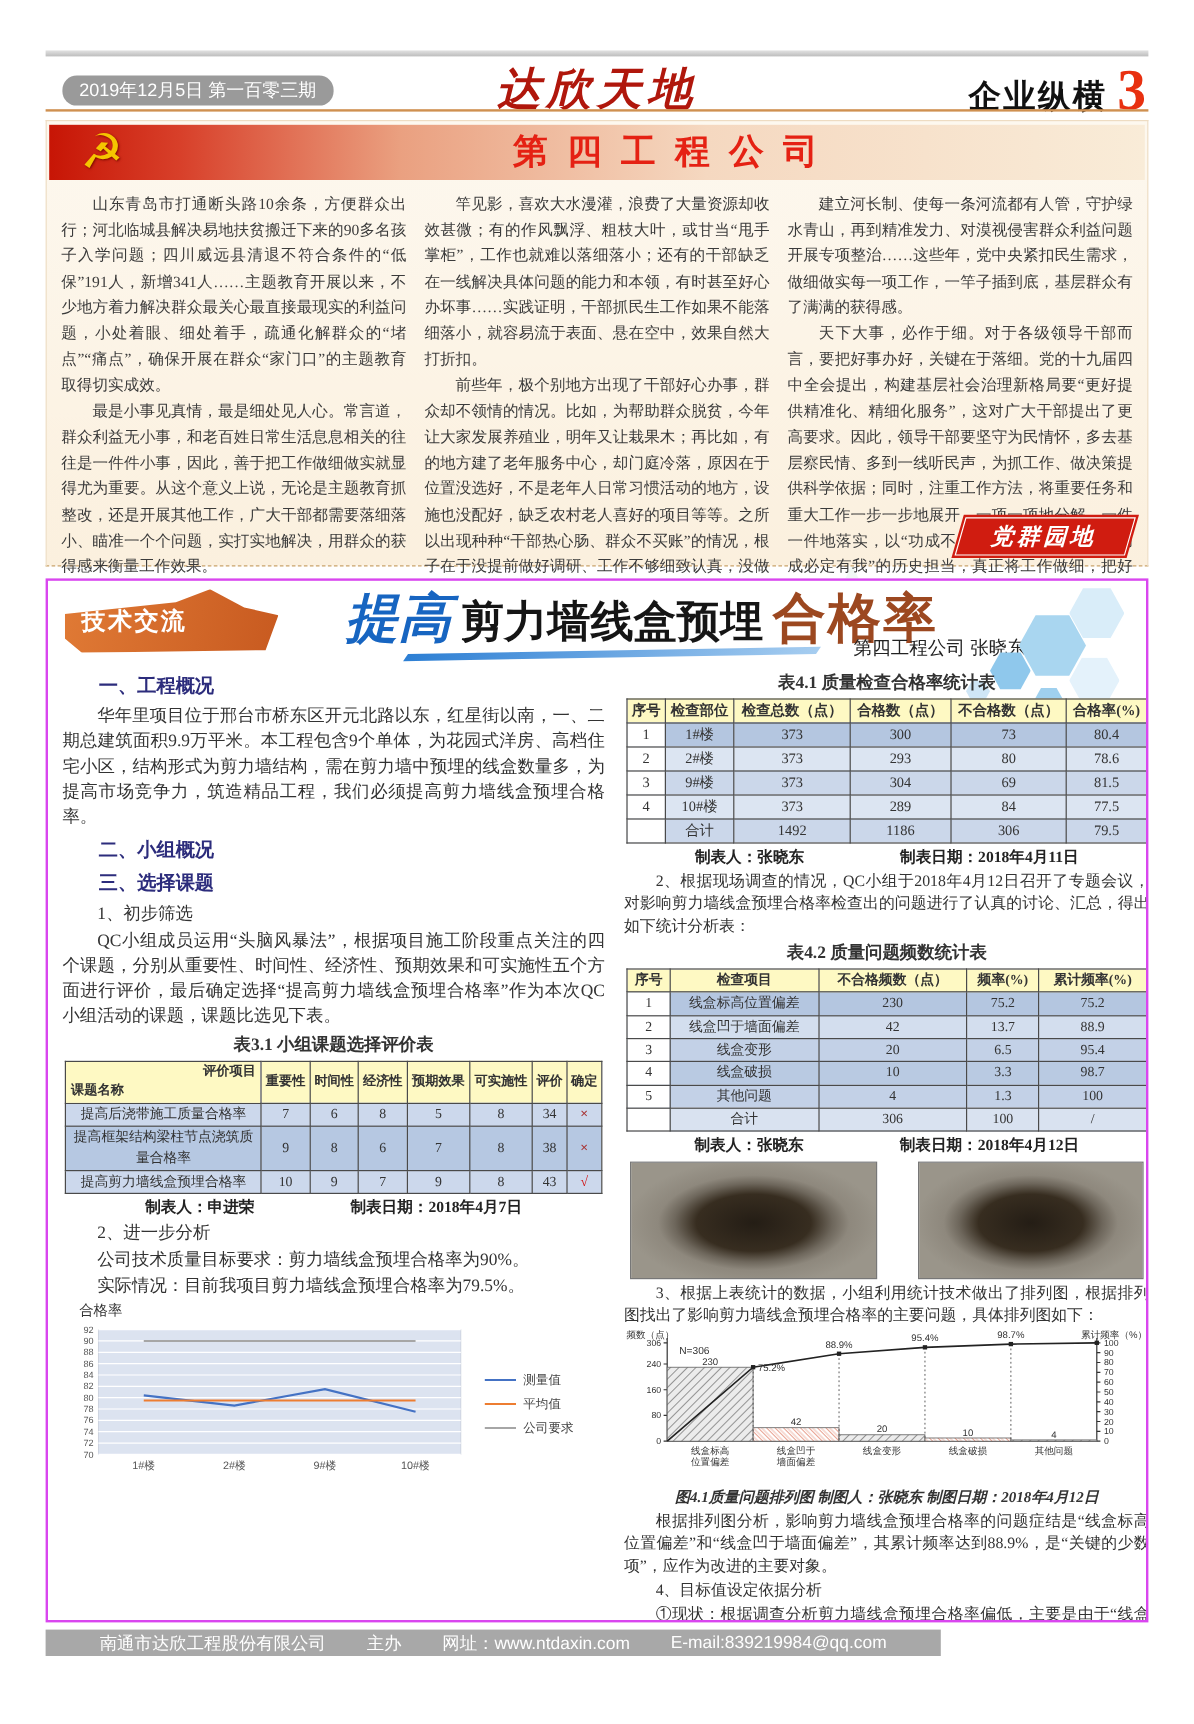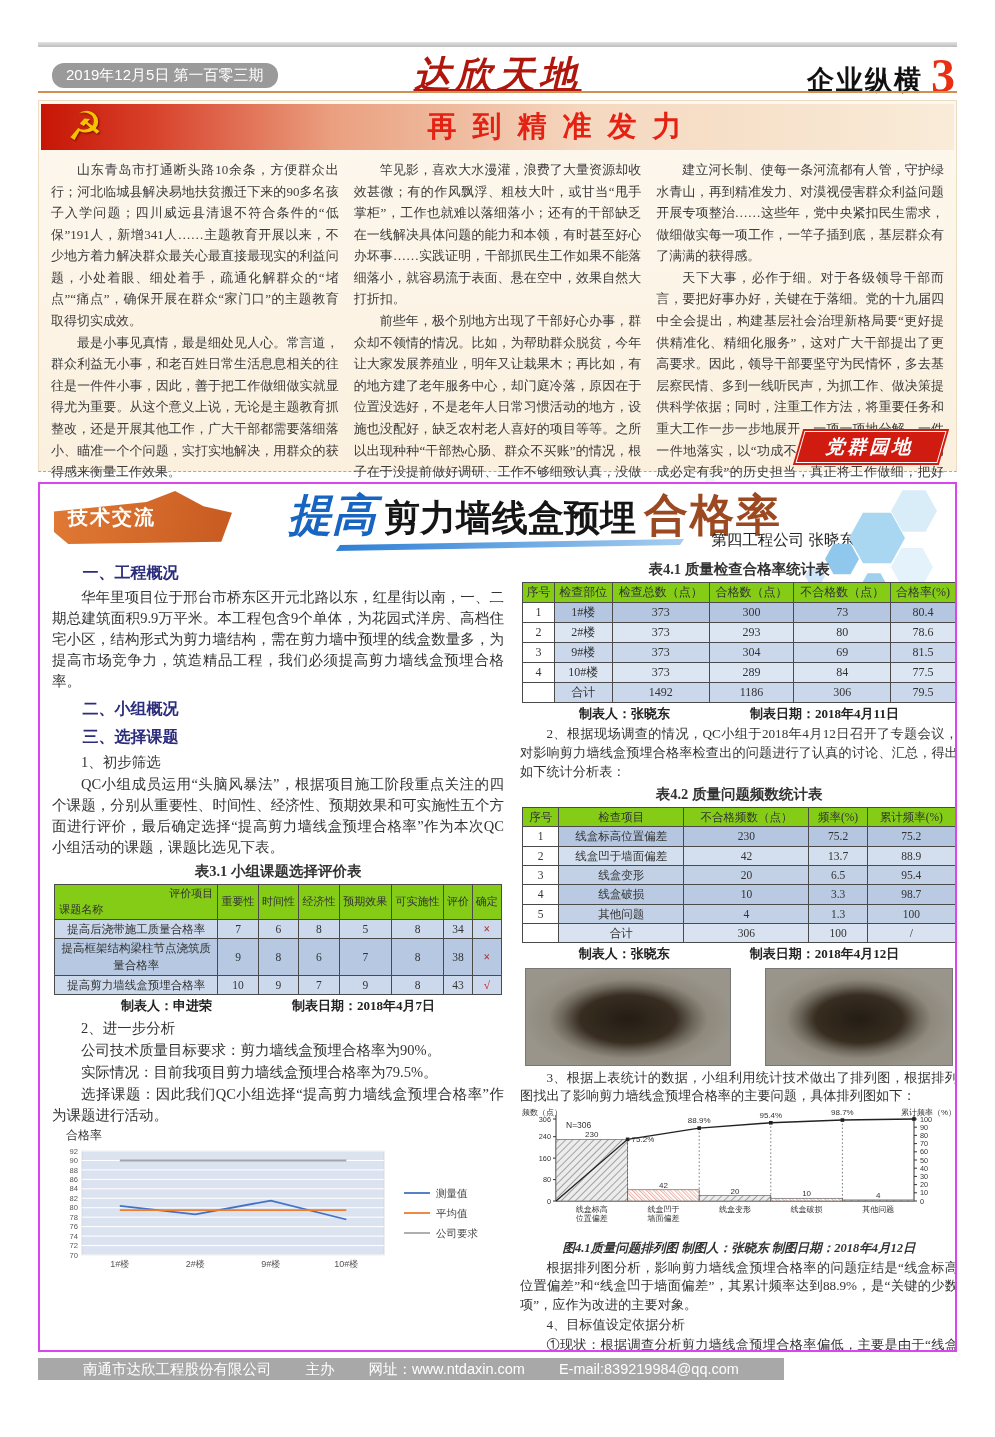--- a/index.html
+++ b/index.html
@@ -13,21 +13,21 @@
   .wm-tri2{left:560px;top:470px;width:300px;height:330px;background:rgba(110,190,150,.10);
            clip-path:polygon(50% 0,100% 100%,0 100%);}
   .wm-text{left:60px;top:790px;width:900px;font-size:150px;font-weight:bold;
            color:rgba(120,120,120,.09);letter-spacing:55px;white-space:nowrap;}
   
   .top-strip{position:absolute;left:38px;top:42px;width:919px;height:5px;
              background:linear-gradient(180deg,#e2e2e2,#bdbdbd);z-index:2;}
   .date-box{position:absolute;left:52px;top:63px;background:#9a9a9a;color:#fff;
             font-size:15px;padding:3px 14px;border-radius:12px;z-index:2;}
   .paper-name{position:absolute;left:0;right:0;top:50px;text-align:center;z-index:2;
-              font-size:37px;font-weight:bold;font-style:italic;color:#b0170c;letter-spacing:5px;text-decoration:underline;}
+              font-size:37px;font-weight:bold;font-style:italic;color:#b0170c;letter-spacing:5px;}
   .section-wrap{position:absolute;right:40px;top:52px;z-index:2;display:flex;align-items:flex-start;gap:8px;}
   .section-name{font-size:27px;font-weight:bold;color:#111;letter-spacing:2px;margin-top:10px;}
   .page-num{font-size:48px;font-weight:bold;color:#e83010;line-height:1;}
   .tan-rule{position:absolute;left:38px;top:91px;width:919px;height:2px;background:#cf9050;z-index:2;}
   
   .top-box{position:absolute;left:38px;top:100px;width:919px;height:372px;z-index:2;
            background:linear-gradient(180deg,#fdf8ef 0%,#fbf0de 100%);
            border:1px solid #eedcc2;border-bottom:1px dashed #c9a36a;box-sizing:border-box;}
   .banner{position:absolute;left:2px;top:3px;right:2px;height:46px;
           background:linear-gradient(90deg,#c71505 0%,#d8402a 12%,#eaa080 32%,#f5d8c0 60%,#f9ecd8 100%);}
@@ -71,21 +71,21 @@
          color:#2c2c7c;margin:5px 0 3px;text-indent:1.9em;}
   .subline{text-indent:2em;margin:1px 0;}
   .tbl-title{text-align:center;font-weight:bold;font-size:14.5px;margin:3px 0 2px;}
   .tbl-note{display:flex;justify-content:center;gap:80px;font-weight:bold;
             font-size:13px;color:#222;margin:2px 0;}
   .fig-cap-sm{text-align:center;font-size:12.5px;font-weight:bold;font-style:italic;margin:1px 0;}
   .ylab{font-size:12px;margin-left:14px;}
   
   table.qt{border-collapse:collapse;margin:1px auto;width:99%;}
   table.qt th,table.qt td{border:1px solid #4a4a4a;text-align:center;padding:1px 2px;}
-  table.qt th{font-weight:normal;background:#84cc16;}
+  table.qt th{font-weight:bold;background:#fef9c3;}
   .t31{font-size:11.5px;}
   .t31 th{font-size:11px;padding:2px 1px;}
   .t31 td{padding:3px 1px;}
   .t31 tbody tr:nth-child(1){background:#ccd8ec;}
   .t31 tbody tr:nth-child(2){background:#b6c8e2;}
   .t31 tbody tr:nth-child(3){background:#ccd8ec;}
   .diag{position:relative;width:158px;height:32px;padding:0;
         background:linear-gradient(to top right,#fff calc(50% - 0.7px),#555,#fff calc(50% + 0.7px));}
   .diag .dt{position:absolute;right:4px;top:1px;font-size:11px;}
   .diag .db{position:absolute;left:4px;bottom:1px;font-size:11px;}
@@ -137,21 +137,21 @@
   <div class="paper-name">达欣天地</div>
   <div class="section-wrap">
     <span class="section-name sans">企业纵横</span>
     <span class="page-num">3</span>
   </div>
   <div class="tan-rule"></div>
 
   <div class="top-box">
     <div class="banner">
       <span class="emblem">☭</span>
-      <div class="banner-title">再到精准发力</div>
+      <div class="banner-title">第四工程公司</div>
     </div>
     <div class="top-cols">
       <div class="top-col">
           <p>山东青岛市打通断头路10余条，方便群众出行；河北临城县解决易地扶贫搬迁下来的90多名孩子入学问题；四川威远县清退不符合条件的“低保”191人，新增341人……主题教育开展以来，不少地方着力解决群众最关心最直接最现实的利益问题，小处着眼、细处着手，疏通化解群众的“堵点”“痛点”，确保开展在群众“家门口”的主题教育取得切实成效。</p>
           <p>最是小事见真情，最是细处见人心。常言道，群众利益无小事，和老百姓日常生活息息相关的往往是一件件小事，因此，善于把工作做细做实就显得尤为重要。从这个意义上说，无论是主题教育抓整改，还是开展其他工作，广大干部都需要落细落小、瞄准一个个问题，实打实地解决，用群众的获得感来衡量工作效果。</p>
           <p>然而，现实中，少数干部并没有在“细”和“小”上下功夫。有的干部政绩观错位，凡事追求立</p>
         </div>
       <div class="top-col">
           <p>竿见影，喜欢大水漫灌，浪费了大量资源却收效甚微；有的作风飘浮、粗枝大叶，或甘当“甩手掌柜”，工作也就难以落细落小；还有的干部缺乏在一线解决具体问题的能力和本领，有时甚至好心办坏事……实践证明，干部抓民生工作如果不能落细落小，就容易流于表面、悬在空中，效果自然大打折扣。</p>
           <p>前些年，极个别地方出现了干部好心办事，群众却不领情的情况。比如，为帮助群众脱贫，今年让大家发展养殖业，明年又让栽果木；再比如，有的地方建了老年服务中心，却门庭冷落，原因在于位置没选好，不是老年人日常习惯活动的地方，设施也没配好，缺乏农村老人喜好的项目等等。之所以出现种种“干部热心肠、群众不买账”的情况，根子在于没提前做好调研、工作不够细致认真，没做到群众心坎上。</p>
@@ -243,21 +243,20 @@
             </tbody>
         </table>
         <div class="tbl-note">
           <span>制表人：申进荣</span>
           <span>制表日期：2018年4月7日</span>
         </div>
         <div class="subline">2、进一步分析</div>
         <div>
             <p class="subline js">公司技术质量目标要求：剪力墙线盒预埋合格率为90%。</p>
             <p class="subline js">实际情况：目前我项目剪力墙线盒预埋合格率为79.5%。</p>
-            <p class="subline js">选择课题：因此我们QC小组选择“提高剪力墙线盒预埋合格率”作为课题进行活动。</p>
           </div>
         <div class="ylab">合格率</div>
         <div class="chart-wrap" id="lineChart"><svg width="450" height="140" xmlns="http://www.w3.org/2000/svg" font-family="Liberation Sans,sans-serif">
               <rect x="30" y="6" width="302" height="104" fill="#dce3f0" stroke="#c9cfdb" stroke-width="0.7"></rect>
               <line x1="30" x2="332" y1="110" y2="110" stroke="#ffffff" stroke-width="1"></line>
               <text x="26" y="112.6" text-anchor="end" font-size="7.6" fill="#555">70</text>
               <line x1="30" x2="332" y1="100.54545454545455" y2="100.54545454545455" stroke="#ffffff" stroke-width="1"></line>
               <text x="26" y="103.14545454545454" text-anchor="end" font-size="7.6" fill="#555">72</text>
               <line x1="30" x2="332" y1="91.0909090909091" y2="91.0909090909091" stroke="#ffffff" stroke-width="1"></line>
               <text x="26" y="93.69090909090909" text-anchor="end" font-size="7.6" fill="#555">74</text>

